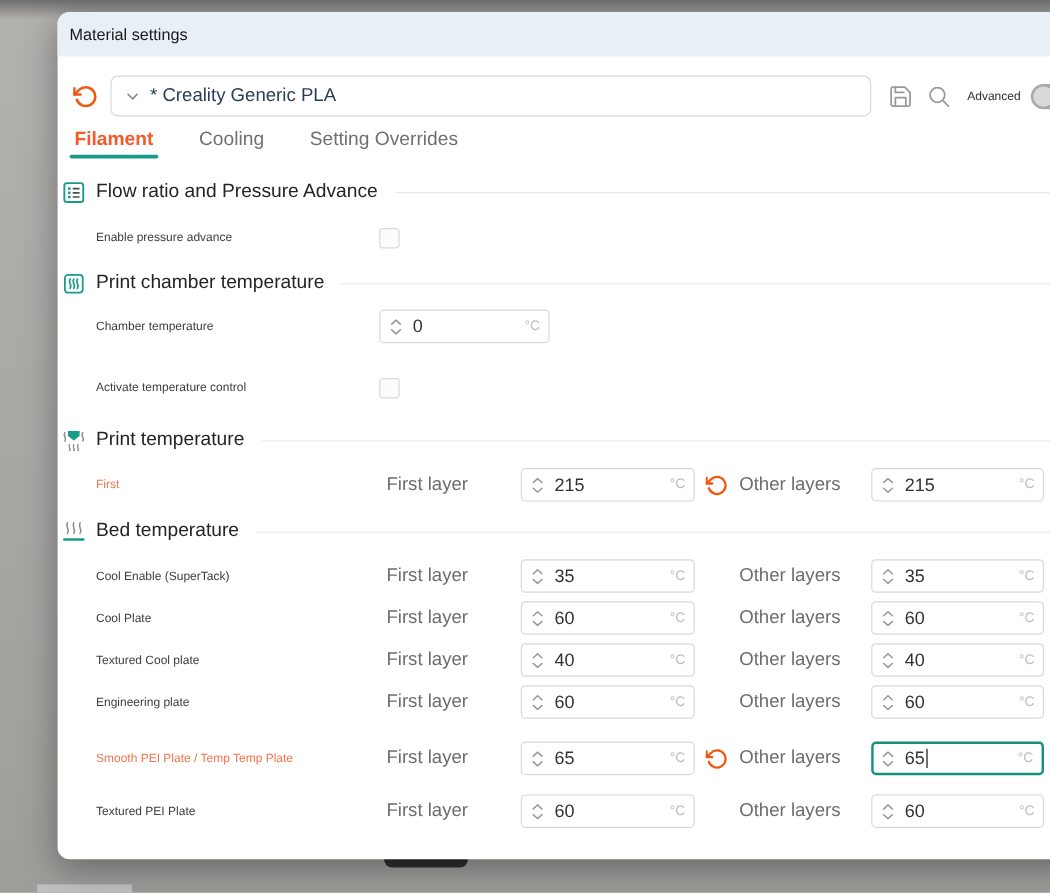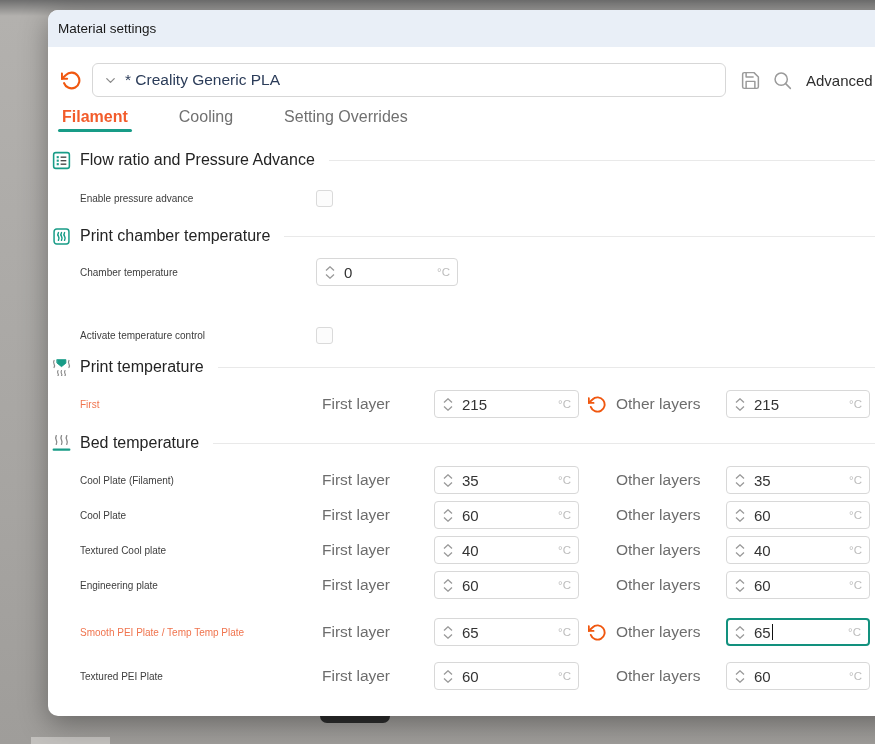--- a/index.html
+++ b/index.html
@@ -32,26 +32,26 @@
 
   
   .toolbar{position:absolute;left:12px;right:10px;top:48px;height:44px;display:flex;align-items:center}
   .undo-btn{width:22px;height:22px;display:flex;align-items:center;justify-content:center;flex:none;cursor:pointer}
   .combo{width:634px;height:34px;margin-left:10px;border:1px solid #d7d7d7;border-radius:6px;background:#fff;
     display:flex;align-items:center;padding:0 10px;gap:7px;flex:none;cursor:pointer}
   .combo .preset-text{font-size:15.5px;color:#2b3c59}
   .tool-icon{width:23px;height:23px;display:flex;align-items:center;justify-content:center;flex:none;cursor:pointer}
   .save-i{margin-left:13px}
   .search-i{margin-left:9px}
-  .adv-label{margin-left:12px;font-size:15px;color:#2e2e2e}
+  .adv-label{margin-left:12px;font-size:10px;color:#2e2e2e}
   .toggle{margin-left:9px;width:37px;height:21px;border-radius:11px;background:#a8a8a8;position:relative;flex:none;cursor:pointer}
   .toggle .knob{position:absolute;left:2px;top:2px;width:17px;height:17px;border-radius:9px;background:#d9d9d9}
 
   
-  .tabs{position:absolute;left:14px;top:98px;display:flex;gap:51px}
+  .tabs{position:absolute;left:14px;top:98px;display:flex;gap:38px}
   .tab{font-size:16px;color:#707070;cursor:pointer}
   .tab.active{color:var(--accent-orange);font-weight:bold}
   .tab.active::after{content:"";display:block;height:3px;margin:3px -4px 0 -4px;border-radius:2px;background:var(--teal)}
 
   
   .sec{position:absolute;left:3px;right:23px;height:22px;display:flex;align-items:center;gap:8px}
   .sec .sec-icon{width:21px;height:21px;flex:none}
   .sec .sec-title{font-size:16px;font-weight:normal;color:#242424;white-space:nowrap}
   .sec .sec-line{flex:1;height:1px;background:#e9e9e9;margin-left:6px}
 
@@ -176,21 +176,21 @@
           </svg>
         <svg width="10" height="5" viewBox="0 0 10 5">
             <polyline points="1 0.5 5 4.2 9 0.5" fill="none" stroke="#999" stroke-width="1.3"></polyline>
           </svg>
       </span>
       <span class="val">0</span>
       <span class="unit">°C</span>
     </div>
   </div>
 
-  <div class="check-row" style="top:304px;height:42px">
+  <div class="check-row" style="top:292px;height:42px">
     <span class="rlabel">Activate temperature control</span>
     <span class="checkbox"></span>
   </div>
 
   <div class="sec" style="top:346px">
     <svg class="sec-icon" viewBox="0 0 24 24" fill="none" stroke-linecap="round">
         <path d="M7 3h10v4l-5 4-5-4z" fill="#189C87" stroke="#189C87" stroke-width="1"></path>
         <path d="M3.5 4q-1.2 2 0 4t0 4" stroke="#8a8a8a" stroke-width="1.4"></path>
         <path d="M20.5 4q-1.2 2 0 4t0 4" stroke="#8a8a8a" stroke-width="1.4"></path>
         <path d="M8 15.5q-1 1.8 0 3.6t0 1.9" stroke="#8a8a8a" stroke-width="1.3"></path>
@@ -252,21 +252,21 @@
         <path d="M6 3q-1.3 2.5 0 5t0 5" stroke="#8a8a8a" stroke-width="1.5"></path>
         <path d="M12 3q-1.3 2.5 0 5t0 5" stroke="#8a8a8a" stroke-width="1.5"></path>
         <path d="M18 3q-1.3 2.5 0 5t0 5" stroke="#8a8a8a" stroke-width="1.5"></path>
         <line x1="3" y1="19" x2="21" y2="19" stroke="#189C87" stroke-width="2.4"></line>
       </svg>
     <span class="sec-title">Bed temperature</span>
     <span class="sec-line"></span>
   </div>
 
   <div class="trow" style="top:456px">
-    <span class="rlabel">Cool Plate (Filament)</span>
+    <span class="rlabel">Cool Enable (SuperTack)</span>
     <span class="flabel">First layer</span>
     <div class="spinbox">
       <span class="spin-chev">
           <svg width="10" height="5" viewBox="0 0 10 5">
             <polyline points="1 4.5 5 0.8 9 4.5" fill="none" stroke="#999" stroke-width="1.3"></polyline>
           </svg>
           <svg width="10" height="5" viewBox="0 0 10 5">
             <polyline points="1 0.5 5 4.2 9 0.5" fill="none" stroke="#999" stroke-width="1.3"></polyline>
           </svg>
         </span>

